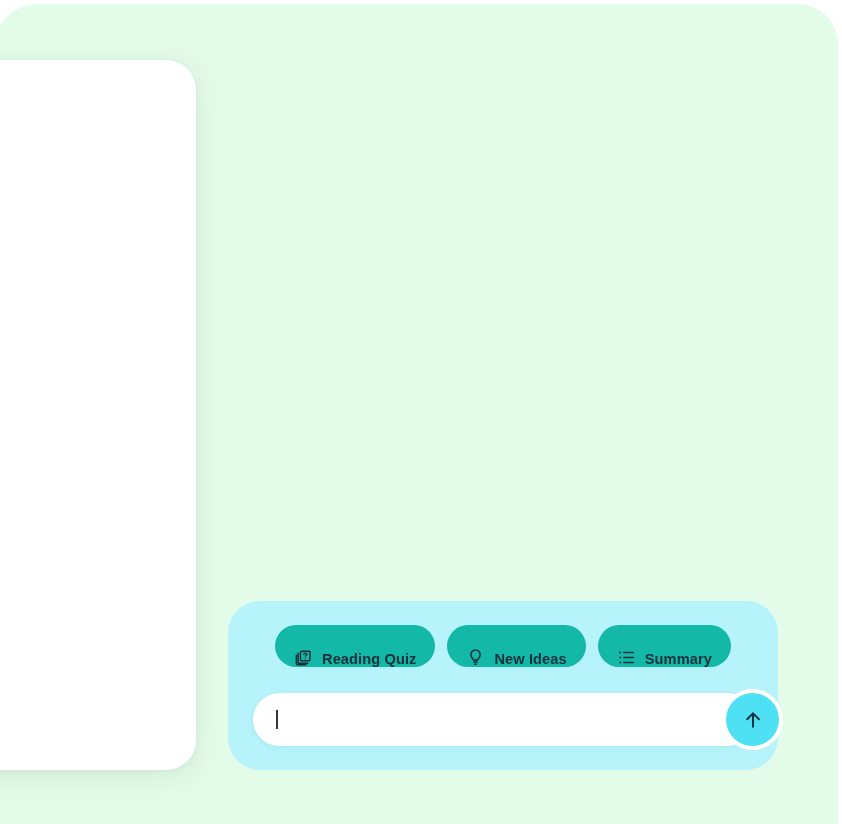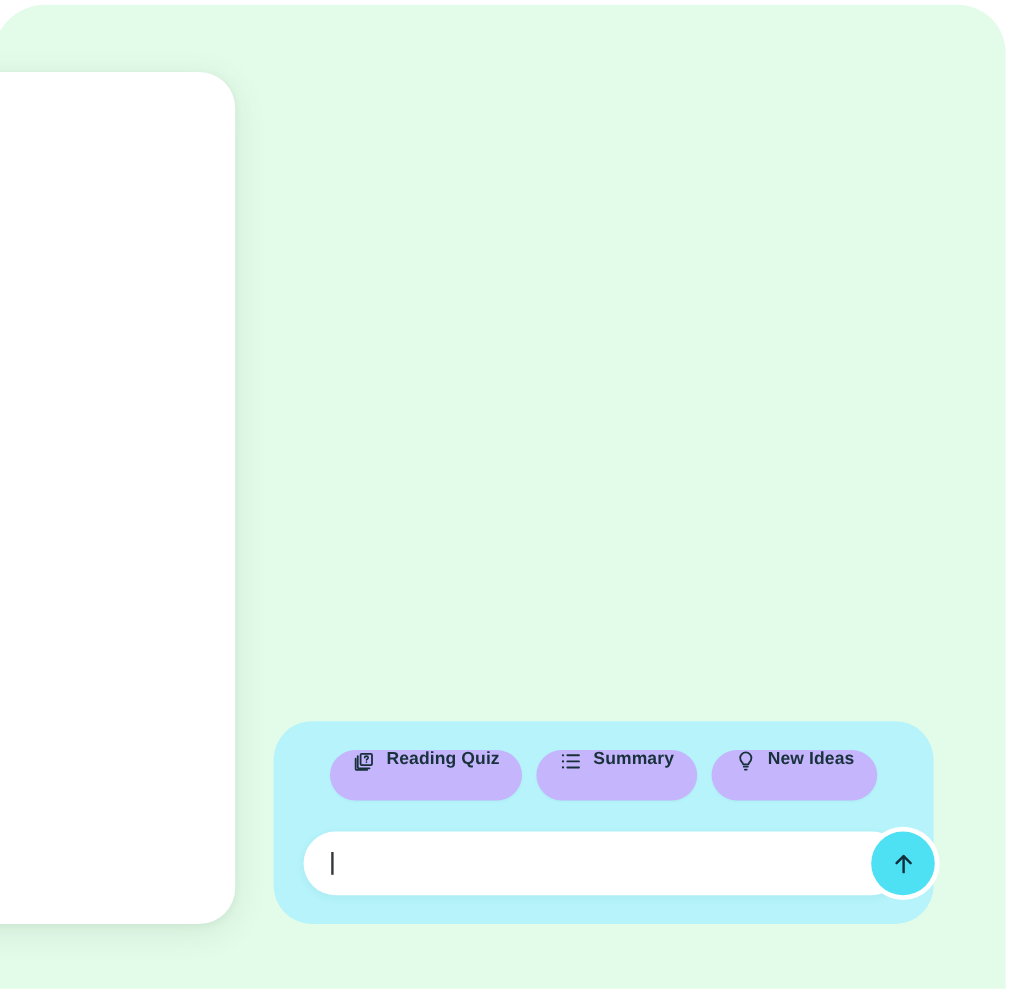--- a/index.html
+++ b/index.html
@@ -92,25 +92,25 @@
     left: 0;
     top: 24px;
     width: 100%;
     display: flex;
     justify-content: center;
     align-items: center;
     gap: 12px;
   }
   .chip {
     display: flex;
-    align-items: flex-start;
+    align-items: flex-end;
     gap: 9px;
     height: 42px;
     padding: 0 19px;
-    background: #c4b5fd;
+    background: #14b8a6;
     border: none;
     border-radius: 21px;
     cursor: pointer;
     box-shadow: 0 1px 2px rgba(40, 120, 140, 0.05);
   }
   .chip-label {
     font-size: 14.6px;
     font-weight: 700;
     color: #18313b;
     letter-spacing: 0.1px;
@@ -230,47 +230,47 @@
         <span class="chip-icon">
           <svg width="19" height="19" viewBox="0 0 24 24" fill="none" stroke="#17303a" stroke-width="1.9" stroke-linecap="round" stroke-linejoin="round">
             <rect x="8.2" y="4" width="12" height="12" rx="1.2"></rect>
             <path d="M5.2 6.6v11.6c0 .6.5 1.1 1.1 1.1h11.3"></path>
             <path d="M3 9.2V20c0 .6.5 1 1.1 1h11"></path>
             <path d="M12.5 8.1c0-1 .9-1.7 1.9-1.7s1.8.7 1.8 1.7c0 1.2-1.5 1.4-1.8 2.4" stroke-width="1.7"></path>
             <circle cx="14.35" cy="12.8" r="0.85" fill="#17303a" stroke="none"></circle>
           </svg>
         </span>
         <span class="chip-label">Reading Quiz</span>
+      </button>
+
+      <button class="chip">
+        <span class="chip-icon">
+          <svg width="19" height="19" viewBox="0 0 24 24" fill="none" stroke="#17303a" stroke-width="1.9" stroke-linecap="round" stroke-linejoin="round">
+            <path d="M12 2.6c-3.3 0-5.9 2.6-5.9 5.8 0 2.2 1.2 3.7 2.2 4.8.6.7.9 1.1.9 1.9h5.6c0-.8.3-1.2.9-1.9 1-1.1 2.2-2.6 2.2-4.8 0-3.2-2.6-5.8-5.9-5.8z"></path>
+            <path d="M9.9 17.6h4.2"></path>
+            <path d="M11 20.6h2"></path>
+          </svg>
+        </span>
+        <span class="chip-label">New Ideas</span>
       </button>
 
       <button class="chip">
         <span class="chip-icon">
           <svg width="19" height="19" viewBox="0 0 24 24" fill="none" stroke="#17303a" stroke-width="2" stroke-linecap="round" stroke-linejoin="round">
             <path d="M8.6 5.6h12.2"></path>
             <path d="M8.6 12h12.2"></path>
             <path d="M8.6 18.4h12.2"></path>
             <circle cx="4" cy="5.6" r="1.2" fill="#17303a" stroke="none"></circle>
             <circle cx="4" cy="12" r="1.2" fill="#17303a" stroke="none"></circle>
             <circle cx="4" cy="18.4" r="1.2" fill="#17303a" stroke="none"></circle>
           </svg>
         </span>
         <span class="chip-label">Summary</span>
       </button>
 
-      <button class="chip">
-        <span class="chip-icon">
-          <svg width="19" height="19" viewBox="0 0 24 24" fill="none" stroke="#17303a" stroke-width="1.9" stroke-linecap="round" stroke-linejoin="round">
-            <path d="M12 2.6c-3.3 0-5.9 2.6-5.9 5.8 0 2.2 1.2 3.7 2.2 4.8.6.7.9 1.1.9 1.9h5.6c0-.8.3-1.2.9-1.9 1-1.1 2.2-2.6 2.2-4.8 0-3.2-2.6-5.8-5.9-5.8z"></path>
-            <path d="M9.9 17.6h4.2"></path>
-            <path d="M11 20.6h2"></path>
-          </svg>
-        </span>
-        <span class="chip-label">New Ideas</span>
-      </button>
-
     </div>
 
     <div class="composer">
       <div class="caret"></div>
       <input class="composer-input" type="text" placeholder="" style="">
       <button class="send-btn">
         <span>
           <svg width="22" height="22" viewBox="0 0 24 24" fill="none" stroke="#12303c" stroke-width="2.2" stroke-linecap="round" stroke-linejoin="round">
             <path d="M12 19.4V5.2"></path>
             <path d="M5.6 11.2 12 4.8l6.4 6.4"></path>

